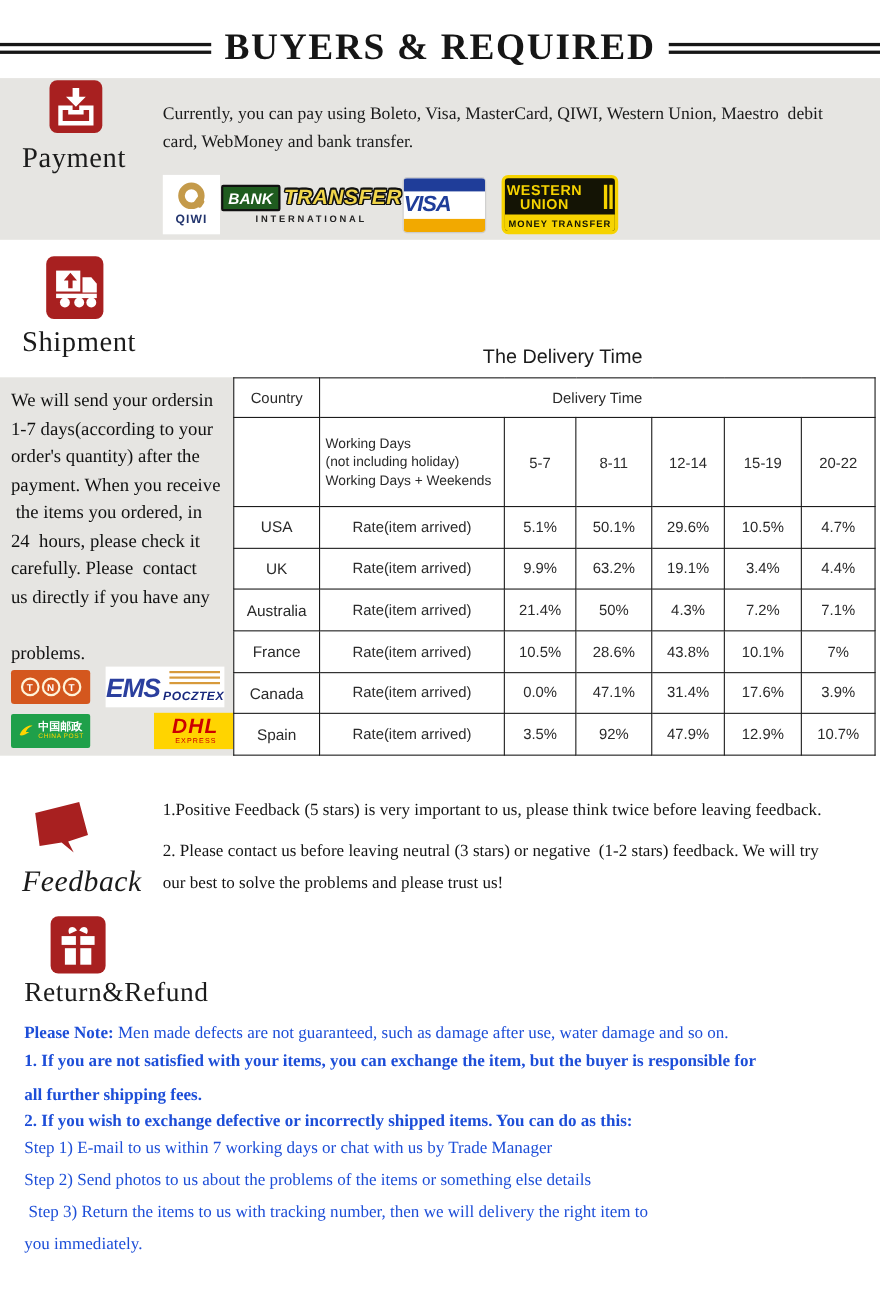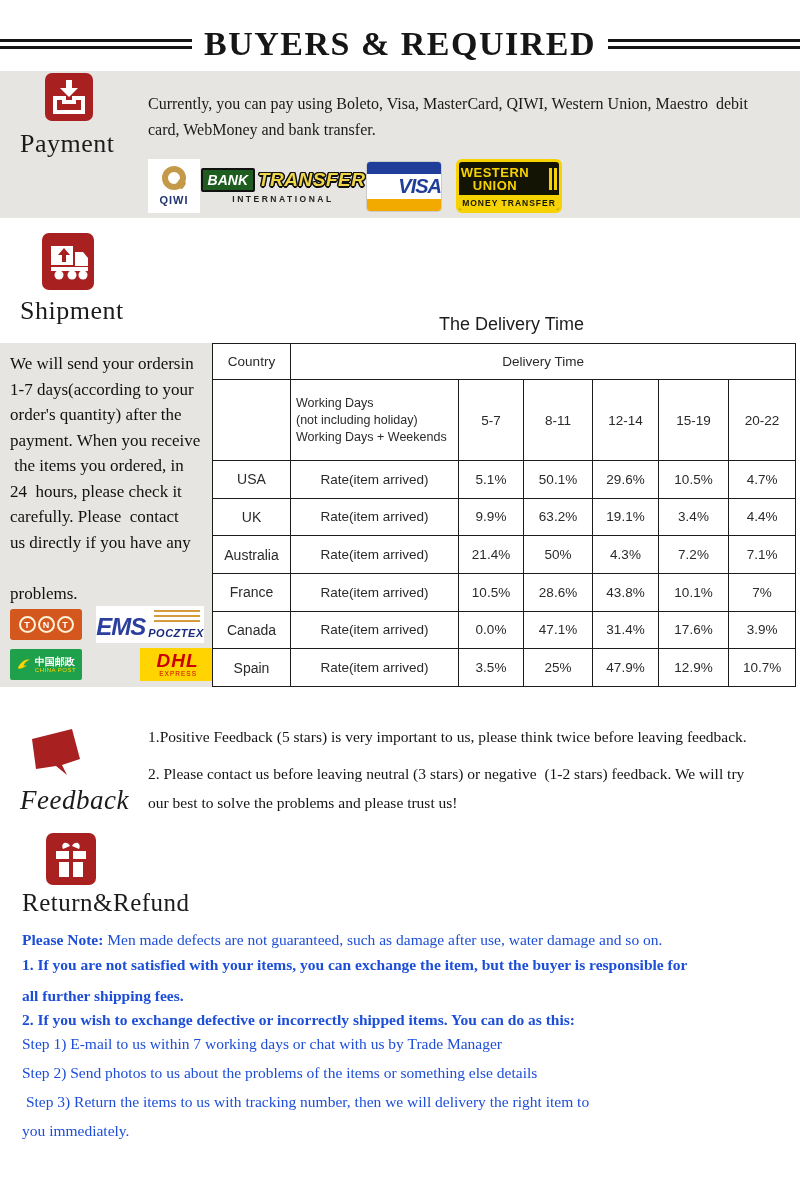--- a/index.html
+++ b/index.html
@@ -31,21 +31,21 @@
   .qiwi-word { font-family:"Liberation Sans", sans-serif; font-weight:bold; font-size:11px; color:#23356e; margin-top:4px; letter-spacing:1px; }
 
   .logo-bt { width:138px; text-align:center; }
   .bt-line1 { display:flex; align-items:center; justify-content:center; gap:3px; }
   .bt-bank { background:#1f5c1f; color:#fff; font-family:"Liberation Sans", sans-serif; font-weight:bold; font-style:italic; font-size:14px; padding:2px 5px; border:2px solid #111; border-radius:2px; }
   .bt-transfer { font-family:"Liberation Sans", sans-serif; font-weight:bold; font-style:italic; font-size:19px; color:#f0d54a; text-shadow:-1.5px 0 #111, 1.5px 0 #111, 0 -1.5px #111, 0 1.5px #111, -1px -1px #111, 1px 1px #111, -1px 1px #111, 1px -1px #111; letter-spacing:0.5px; }
   .bt-intl { font-family:"Liberation Sans", sans-serif; font-size:8.5px; font-weight:bold; color:#222; letter-spacing:2.5px; margin-top:2px; }
 
   .logo-visa { width:76px; height:51px; background:#fff; border-radius:4px; border:1px solid #ccc; overflow:hidden; display:flex; flex-direction:column; }
   .visa-band-top { height:12px; background:#1f3d99; }
-  .visa-mid { flex:1; display:flex; align-items:center; justify-content:flex-end; }
+  .visa-mid { flex:1; display:flex; align-items:center; justify-content:flex-start; }
   .visa-word { font-family:"Liberation Sans", sans-serif; font-weight:bold; font-style:italic; font-size:20px; color:#1f3d99; letter-spacing:-1px; }
   .visa-band-bot { height:12px; background:#f2a900; }
 
   .logo-wu { width:106px; height:54px; background:#141405; border:3px solid #f6d300; border-radius:6px; display:flex; flex-direction:column; overflow:hidden; }
   .wu-top { flex:1; display:flex; align-items:center; justify-content:center; gap:20px; }
   .wu-words { font-family:"Liberation Sans", sans-serif; font-weight:bold; font-size:13px; line-height:13px; color:#f6d300; text-align:center; letter-spacing:0.5px; }
   .wu-bars { display:flex; gap:2px; }
   .wu-bars i { display:block; width:3px; height:22px; background:#f6d300; }
   .wu-strip { height:15px; background:#f6d300; display:flex; align-items:center; justify-content:center; }
   .wu-strip span { font-family:"Liberation Sans", sans-serif; font-weight:bold; font-size:8.5px; color:#141405; letter-spacing:1px; }
@@ -297,21 +297,21 @@
         <td>0.0%</td>
         <td>47.1%</td>
         <td>31.4%</td>
         <td>17.6%</td>
         <td>3.9%</td>
       </tr>
       <tr class="r-data">
         <td class="country-cell">Spain</td>
         <td>Rate(item arrived)</td>
         <td>3.5%</td>
-        <td>25%</td>
+        <td>92%</td>
         <td>47.9%</td>
         <td>12.9%</td>
         <td>10.7%</td>
       </tr>
       </tbody>
     </table>
   </section>
 
   <section class="feedback">
     <div class="fb-icon-col">

